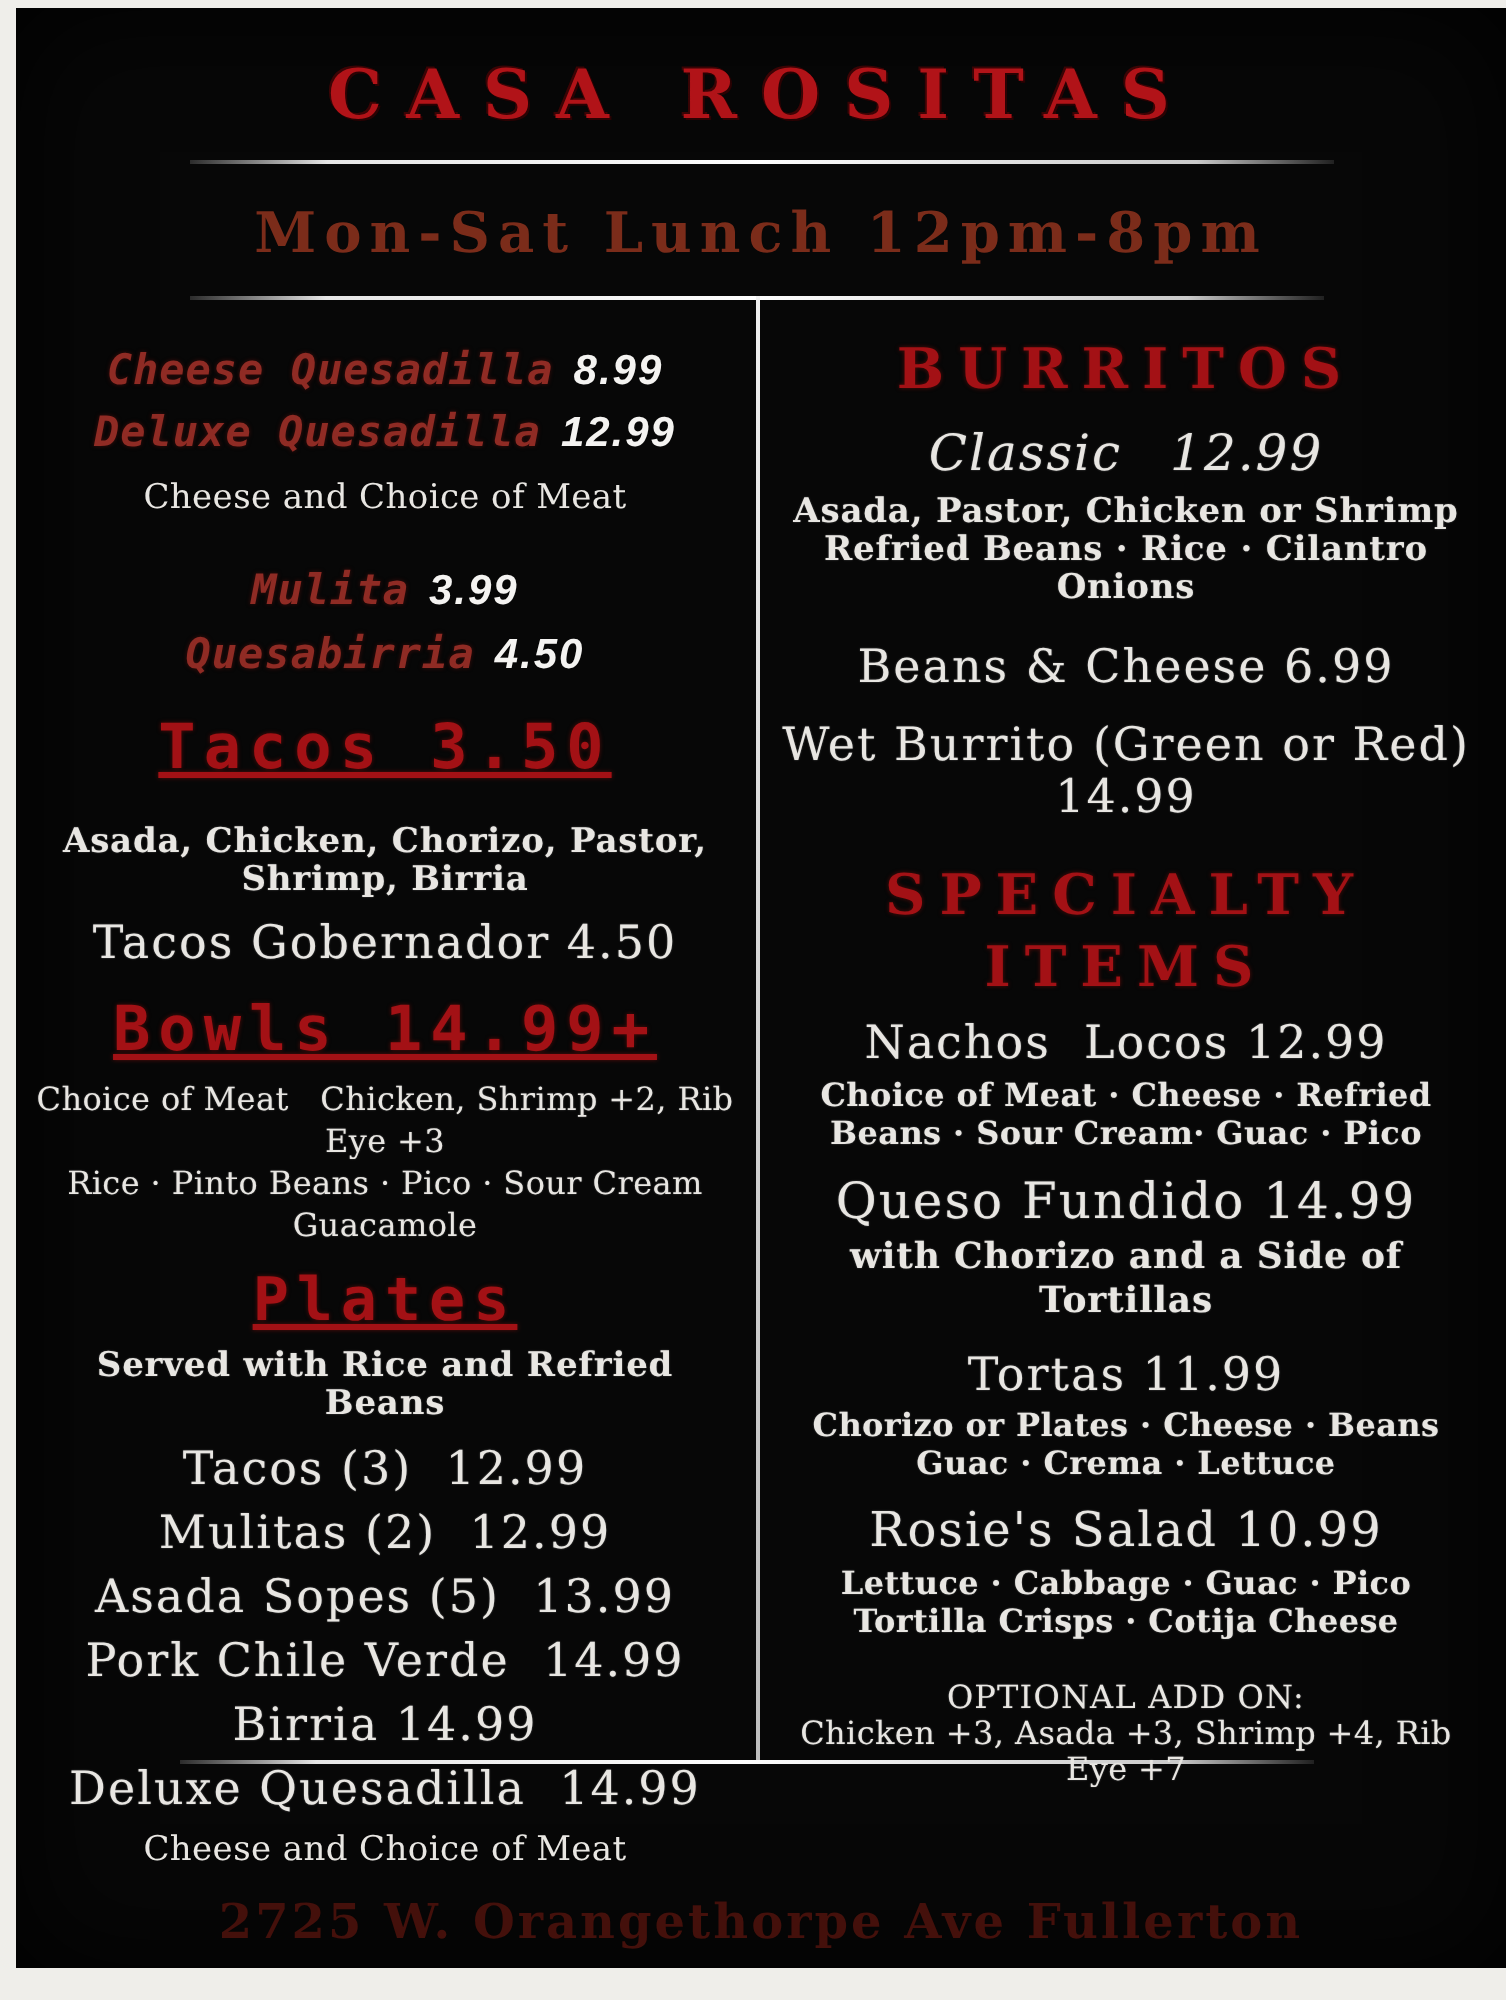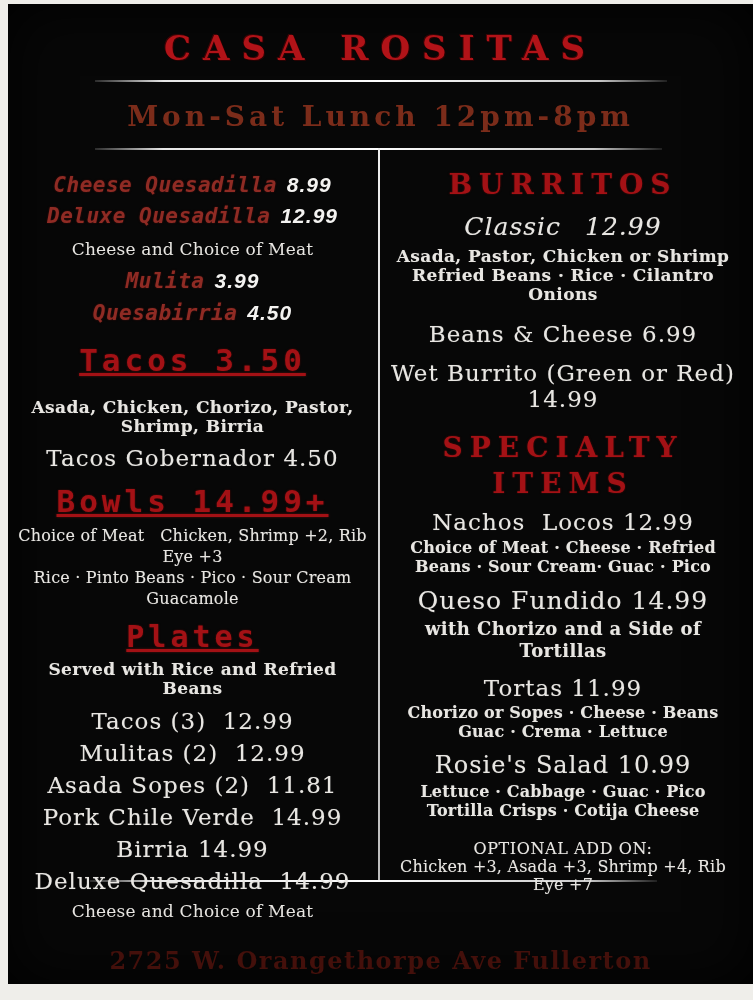--- a/index.html
+++ b/index.html
@@ -97,21 +97,21 @@
 
       <div class="item-row" style="margin-top:12px">
         <span class="red-name">Cheese Quesadilla</span>
         <span class="white-price">8.99</span>
       </div>
       <div class="item-row">
         <span class="red-name">Deluxe Quesadilla</span>
         <span class="white-price">12.99</span>
       </div>
       <div class="note" style="margin-top:2px">Cheese and Choice of Meat</div>
-      <div class="item-row" style="margin-top:8px">
+      <div class="item-row" style="margin-top:22px">
         <span class="red-name">Mulita</span>
         <span class="white-price">3.99</span>
       </div>
       <div class="item-row" style="margin-top:1px">
         <span class="red-name">Quesabirria</span>
         <span class="white-price">4.50</span>
       </div>
 
       <div class="mono-heading" style="margin-top:10px">Tacos 3.50</div>
       <div class="serif-desc" style="margin-top:20px">Asada, Chicken, Chorizo, Pastor,</div>
@@ -122,21 +122,21 @@
       <div class="serif-desc-sm" style="margin-top:6px">Choice of Meat   Chicken, Shrimp +2, Rib Eye +3</div>
       <div class="serif-desc-sm">Rice · Pinto Beans · Pico · Sour Cream</div>
       <div class="serif-desc-sm">Guacamole</div>
 
       <div class="mono-heading" style="margin-top:10px;font-size:30px">Plates</div>
       <div class="serif-desc" style="margin-top:6px">Served with Rice and Refried</div>
       <div class="serif-desc">Beans</div>
 
       <div class="serif-item" style="margin-top:7px;line-height:32px">Tacos (3)  12.99</div>
       <div class="serif-item" style="line-height:32px">Mulitas (2)  12.99</div>
-      <div class="serif-item" style="line-height:32px">Asada Sopes (2)  11.81</div>
+      <div class="serif-item" style="line-height:32px">Asada Sopes (5)  13.99</div>
       <div class="serif-item" style="line-height:32px">Pork Chile Verde  14.99</div>
       <div class="serif-item" style="line-height:32px">Birria 14.99</div>
       <div class="serif-item" style="line-height:32px">Deluxe Quesadilla  14.99</div>
       <div class="note" style="margin-top:2px">Cheese and Choice of Meat</div>
     </div>
 
     <div class="col col-right">
 
       <div class="slab-heading" style="margin-top:6px">BURRITOS</div>
 
@@ -157,21 +157,21 @@
       <div class="slab-heading">ITEMS</div>
 
       <div class="serif-item" style="margin-top:7px;font-size:23px;line-height:26px">Nachos  Locos 12.99</div>
       <div class="serif-desc-sm" style="margin-top:3px;line-height:19px;font-weight:600">Choice of Meat · Cheese · Refried</div>
       <div class="serif-desc-sm" style="line-height:19px;font-weight:600">Beans · Sour Cream· Guac · Pico</div>
 
       <div class="serif-item" style="margin-top:10px;font-size:25px;line-height:30px">Queso Fundido 14.99</div>
       <div class="serif-desc" style="margin-top:2px;font-size:18px;line-height:22px">with Chorizo and a Side of Tortillas</div>
 
       <div class="serif-item" style="margin-top:13px;font-size:23px;line-height:26px">Tortas 11.99</div>
-      <div class="serif-desc-sm" style="margin-top:2px;line-height:19px;font-weight:600">Chorizo or Sopes · Cheese · Beans</div>
+      <div class="serif-desc-sm" style="margin-top:2px;line-height:19px;font-weight:600">Chorizo or Plates · Cheese · Beans</div>
       <div class="serif-desc-sm" style="line-height:19px;font-weight:600">Guac · Crema · Lettuce</div>
 
       <div class="serif-item" style="margin-top:10px;font-size:24px;line-height:28px">Rosie's Salad 10.99</div>
       <div class="serif-desc-sm" style="margin-top:3px;line-height:19px;font-weight:600">Lettuce · Cabbage · Guac · Pico</div>
       <div class="serif-desc-sm" style="line-height:19px;font-weight:600">Tortilla Crisps · Cotija Cheese</div>
 
       <div class="serif-desc-sm" style="margin-top:20px;line-height:18px;letter-spacing:.6px">OPTIONAL ADD ON:</div>
       <div class="serif-desc-sm" style="line-height:18px">Chicken +3, Asada +3, Shrimp +4, Rib</div>
       <div class="serif-desc-sm" style="line-height:18px">Eye +7</div>
     </div>

